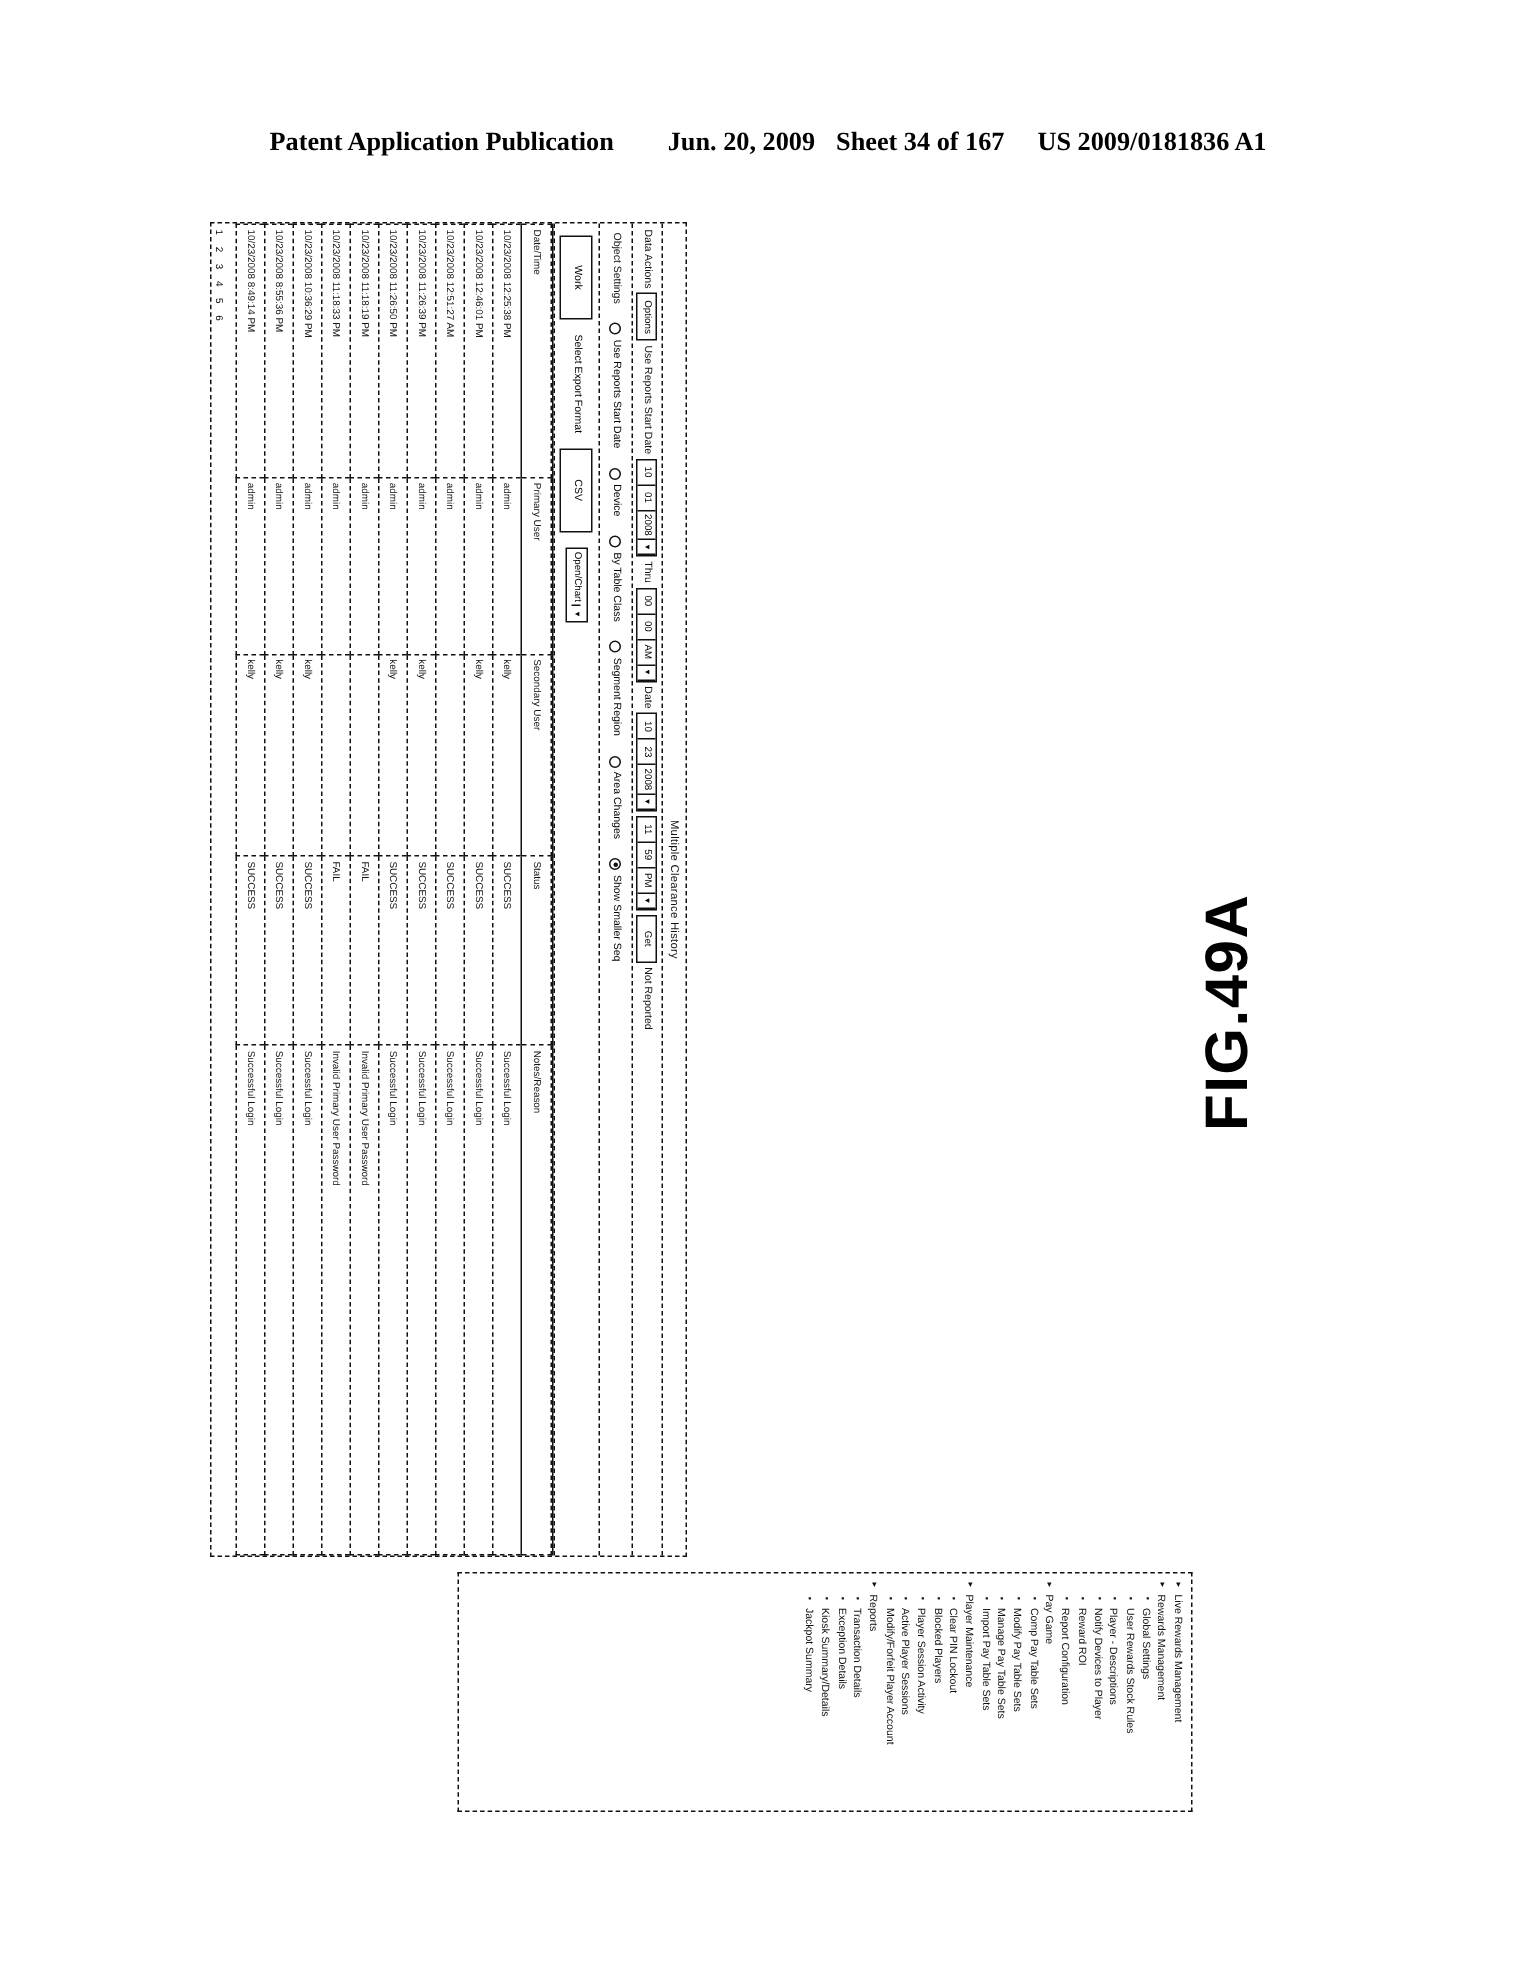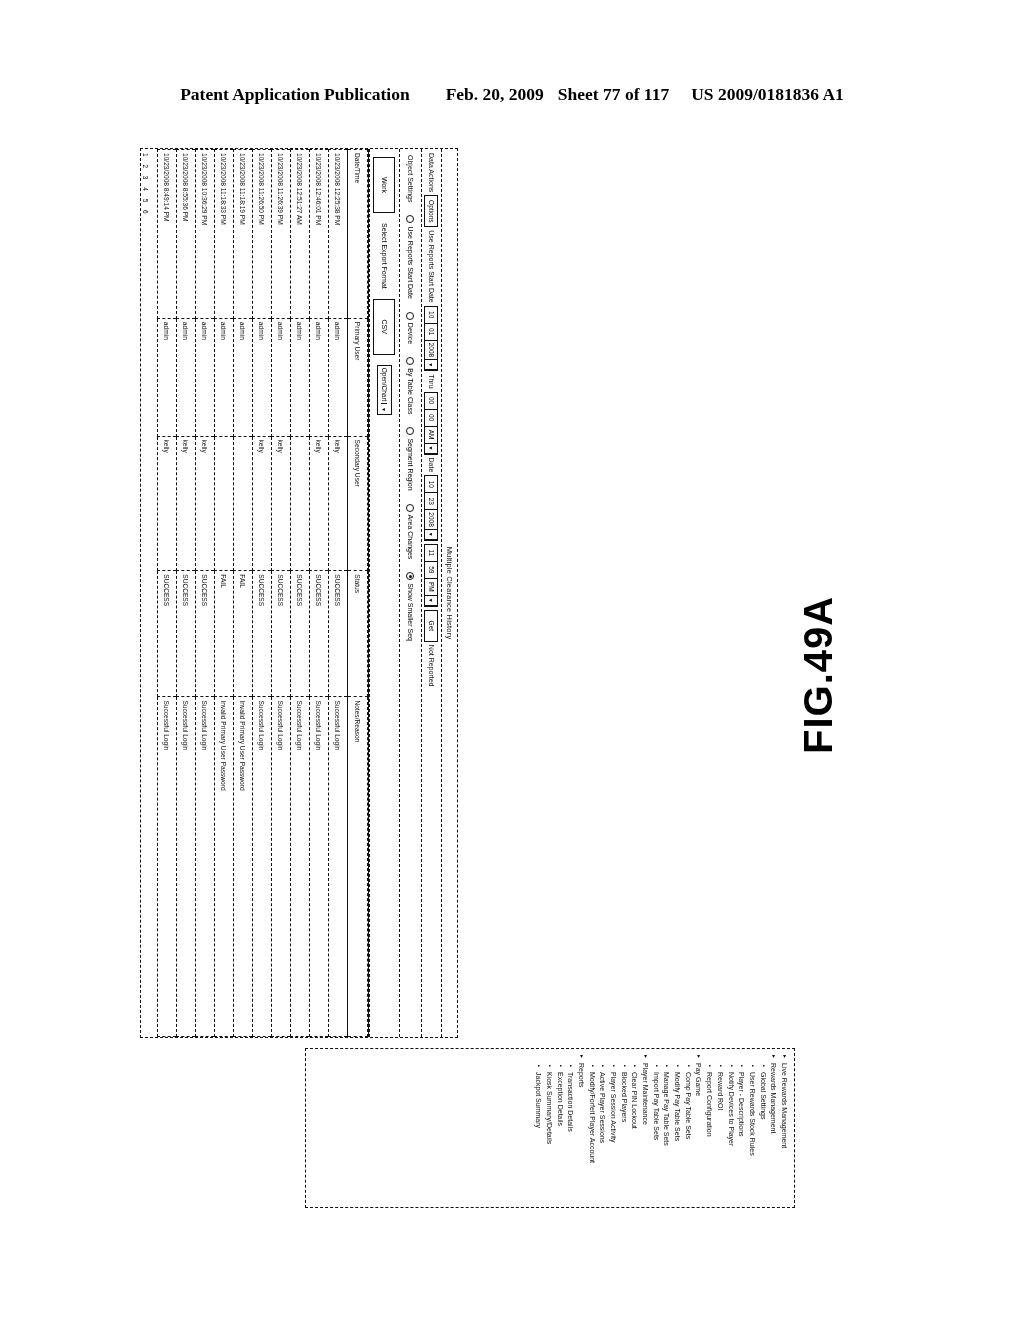--- a/index.html
+++ b/index.html
@@ -125,23 +125,23 @@
   .tree-item.lvl0{padding-left:0px;}
   .tree-item.lvl1{padding-left:9px;}
   .tree-item .tl{display:inline-block;}
 </style>
 </head>
 <body>
 
 <div class="pub-header">
   <span class="seg">Patent Application Publication</span>
   <span class="gap-lg"></span>
-  <span class="seg">Feb. 20, 2009</span>
+  <span class="seg">Jun. 20, 2009</span>
   <span class="gap-md"></span>
-  <span class="seg">Sheet 77 of 117</span>
+  <span class="seg">Sheet 34 of 167</span>
   <span class="gap-sm"></span>
   <span class="seg">US 2009/0181836 A1</span>
 </div>
 
 <div class="fig-label">FIG.49A</div>
 
 <div class="ref-num">4902</div>
 <svg class="lead-arrow" viewBox="0 0 78 26">
   <path d="M2,17 C14,6 24,24 38,14 C46,9 52,7 60,8" fill="none" stroke="#000" stroke-width="2.2" stroke-linecap="round"></path>
   <path d="M58,2 L76,10 L56,15 Z" fill="#000"></path>

